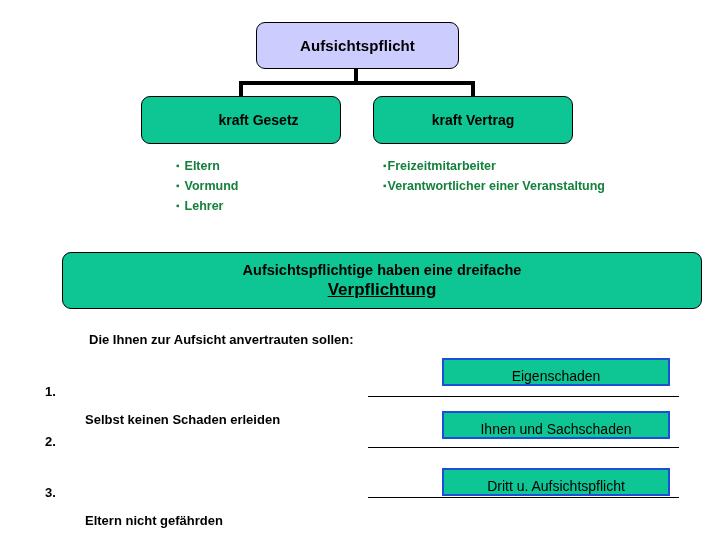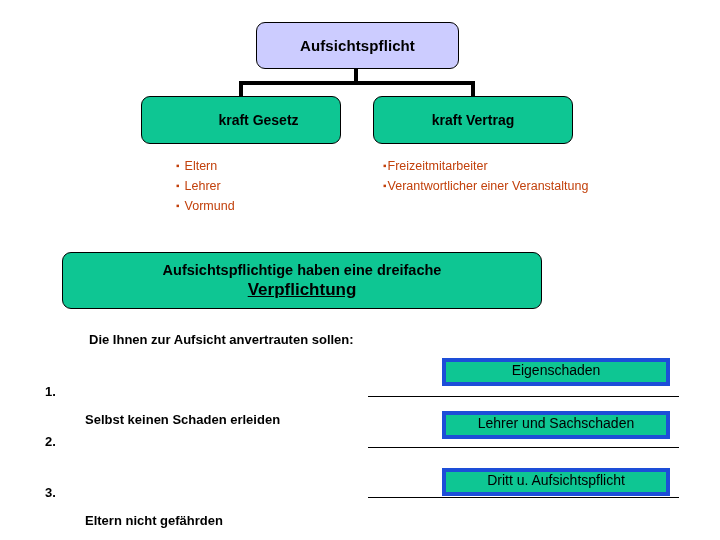--- a/index.html
+++ b/index.html
@@ -82,39 +82,40 @@
   #conn-drop-right {
     left: 471px; top: 81px;
     width: 4px; height: 16px;
   }
 
   
   .bullets {
     position: absolute;
     font-size: 12.5px;
     line-height: 20px;
-    color: #c2410c;
+    color: #15803d;
+    font-weight: bold;
   }
   #bullets-gesetz { left: 176px; top: 156px; width: 200px; }
   #bullets-vertrag { left: 383px; top: 156px; width: 280px; }
   .bullet-row {
     white-space: nowrap;
   }
   .bullet-mark {
     display: inline-block;
     font-size: 10px;
     vertical-align: 1px;
   }
   .b-gap-wide .bullet-mark { margin-right: 5px; }
   .b-gap-tight .bullet-mark { margin-right: 1px; }
 
   
   #duty-banner {
     left: 62px; top: 252px;
-    width: 480px; height: 57px;
+    width: 640px; height: 57px;
     background: #0ec693;
     border: 1px solid #000000;
     border-radius: 9px;
     flex-direction: column;
     justify-content: center;
     gap: 2px;
   }
   #duty-line1 {
     font-size: 14.5px;
     font-weight: bold;
@@ -165,23 +166,23 @@
   }
   #leader-1 { left: 368px; top: 396px; width: 311px; }
   #leader-2 { left: 368px; top: 447px; width: 311px; }
   #leader-3 { left: 368px; top: 497px; width: 311px; }
 
   
   .dmg {
     position: absolute;
     box-sizing: border-box;
     background: #0ec693;
-    border: 4px solid #1d4ed8;
+    border: 2px solid #1d4ed8;
     display: flex;
-    align-items: flex-start;
+    align-items: flex-end;
     justify-content: center;
     font-size: 14px;
     white-space: nowrap;
   }
   #dmg-eigen {
     left: 442px; top: 358px;
     width: 228px; height: 28px;
   }
   #dmg-sach {
     left: 442px; top: 411px;
@@ -212,24 +213,24 @@
 
   <div class="box box-rounded" id="branch-vertrag">
     <span>kraft Vertrag</span>
   </div>
 
   <div class="bullets" id="bullets-gesetz">
     <div class="bullet-row b-gap-wide">
       <span class="bullet-mark">▪</span><span>Eltern</span>
     </div>
     <div class="bullet-row b-gap-wide">
+      <span class="bullet-mark">▪</span><span>Vormund</span>
+    </div>
+    <div class="bullet-row b-gap-wide">
       <span class="bullet-mark">▪</span><span>Lehrer</span>
-    </div>
-    <div class="bullet-row b-gap-wide">
-      <span class="bullet-mark">▪</span><span>Vormund</span>
     </div>
   </div>
 
   <div class="bullets" id="bullets-vertrag">
     <div class="bullet-row b-gap-tight">
       <span class="bullet-mark">▪</span><span>Freizeitmitarbeiter</span>
     </div>
     <div class="bullet-row b-gap-tight">
       <span class="bullet-mark">▪</span><span>Verantwortlicher einer Veranstaltung</span>
     </div>
@@ -255,19 +256,19 @@
   </div>
 
   <div class="leader" id="leader-1"></div>
   <div class="leader" id="leader-2"></div>
   <div class="leader" id="leader-3"></div>
 
   <div class="dmg" id="dmg-eigen">
     <span>Eigenschaden</span>
   </div>
   <div class="dmg" id="dmg-sach">
-    <span>Lehrer und Sachschaden</span>
+    <span>Ihnen und Sachschaden</span>
   </div>
   <div class="dmg" id="dmg-person">
     <span>Dritt u. Aufsichtspflicht</span>
   </div>
 
 </div>
 
 </body></html>

